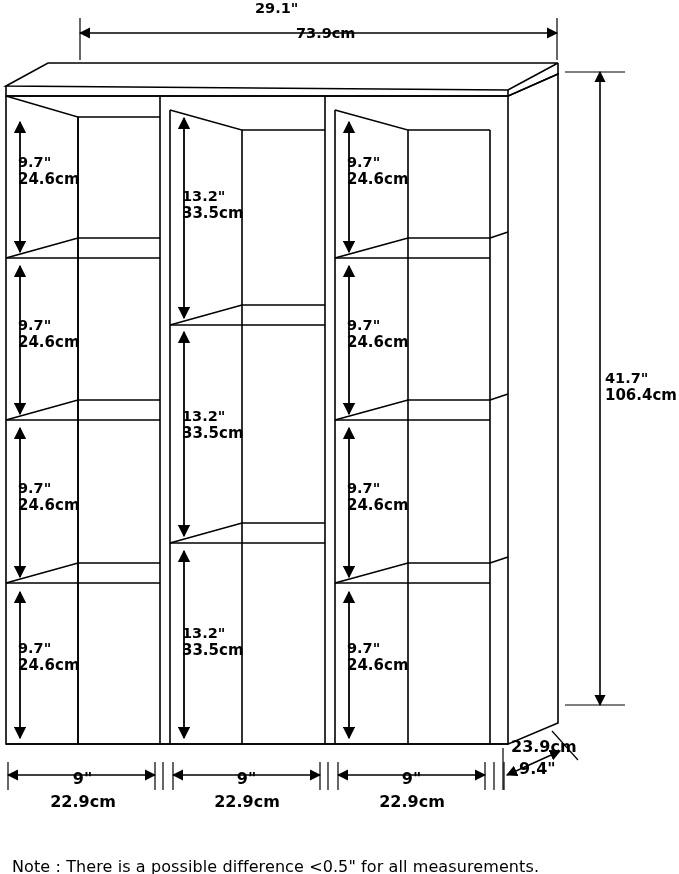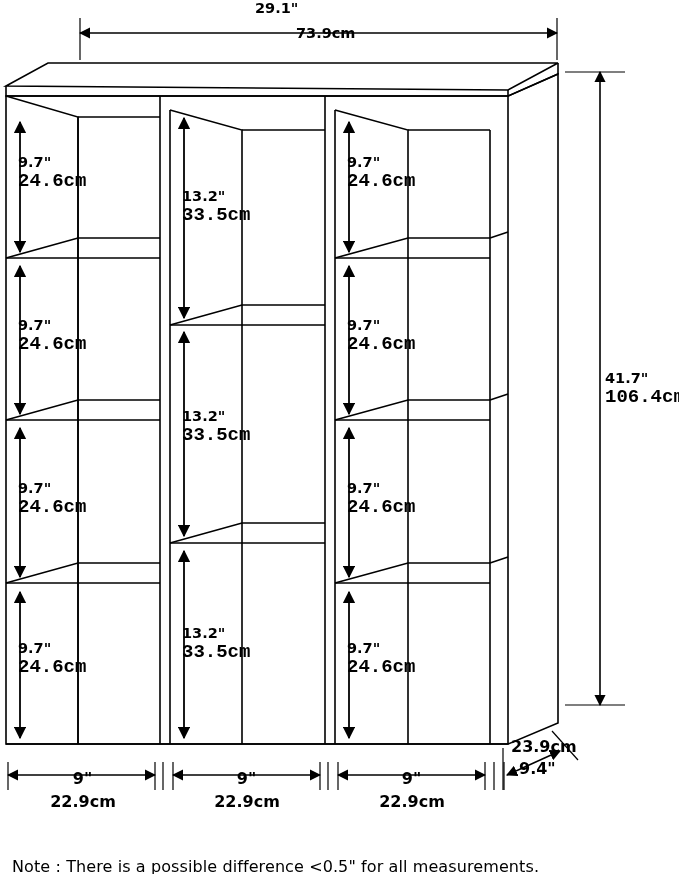--- a/index.html
+++ b/index.html
@@ -1,21 +1,21 @@
 <!DOCTYPE html>
 <html><head>
 <meta charset="utf-8">
 <style>
   html,body{margin:0;padding:0;background:#ffffff;}
   body{width:679px;height:874px;font-family:"DejaVu Sans",sans-serif;color:#000;position:relative;overflow:hidden;}
   .stage{position:absolute;left:0;top:0;width:679px;height:874px;}
   svg{position:absolute;left:0;top:0;}
   .lbl{position:absolute;font-weight:bold;line-height:1.15;white-space:nowrap;}
   .lbl .l1{display:block;font-size:14.5px;}
-  .lbl .l2{display:block;font-size:19px;font-family:Liberation Mono, monospace;}
+  .lbl .l2{display:block;font-size:15px;}
   .lbl.center{text-align:center;}
   .note{position:absolute;left:12px;top:857px;font-size:16px;font-weight:400;letter-spacing:.1px;}
   .topdim{font-size:14.5px;font-weight:bold;}
 </style>
 </head>
 <body>
 
 <div class="stage">
 
   <svg width="679" height="874" viewBox="0 0 679 874">

